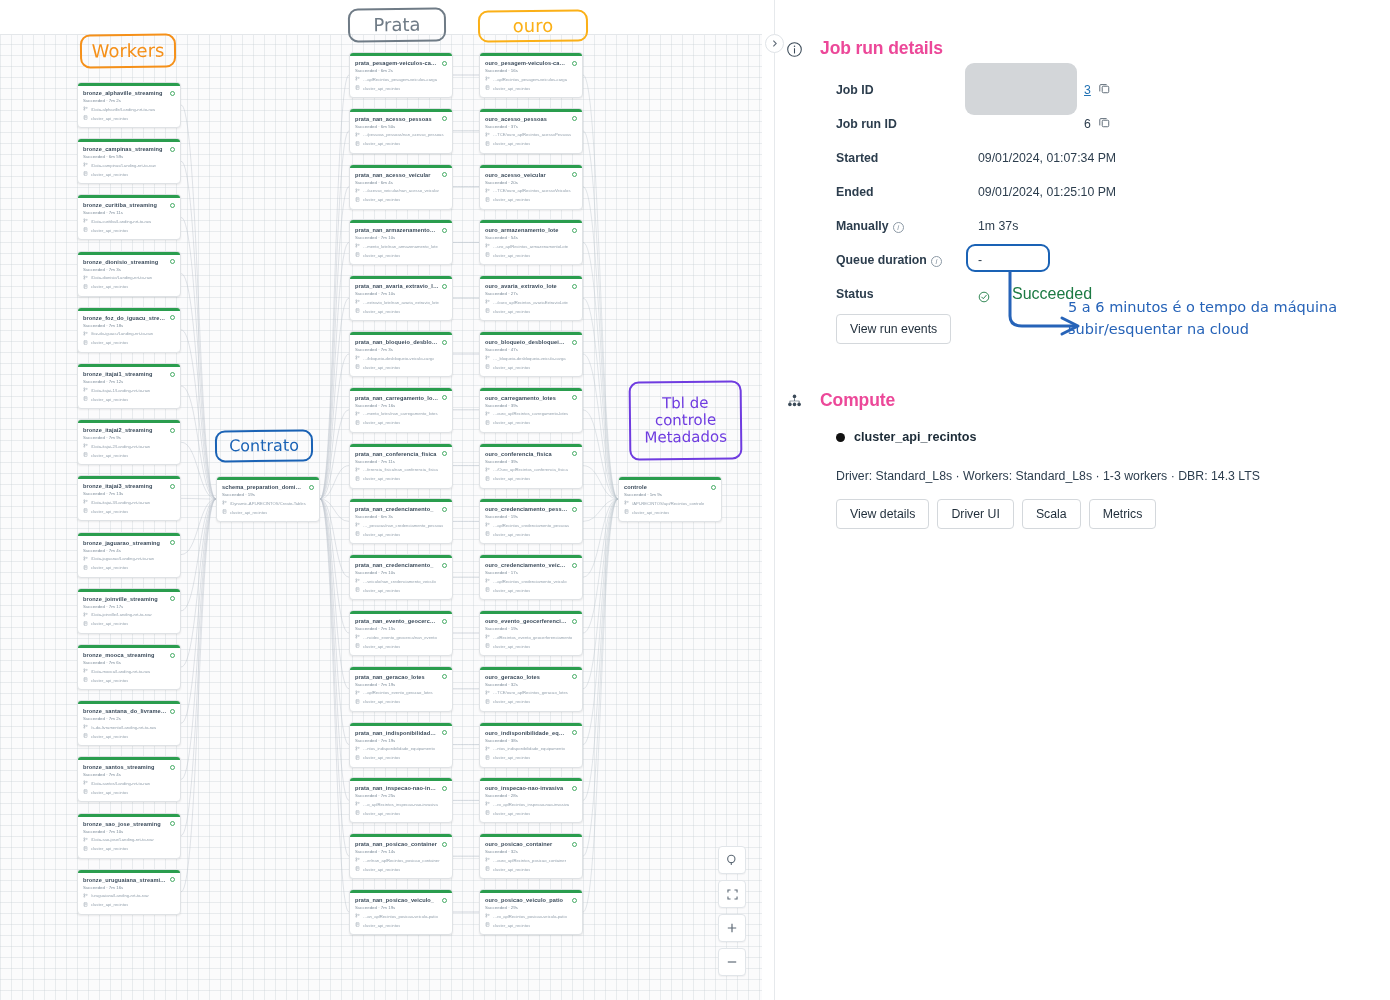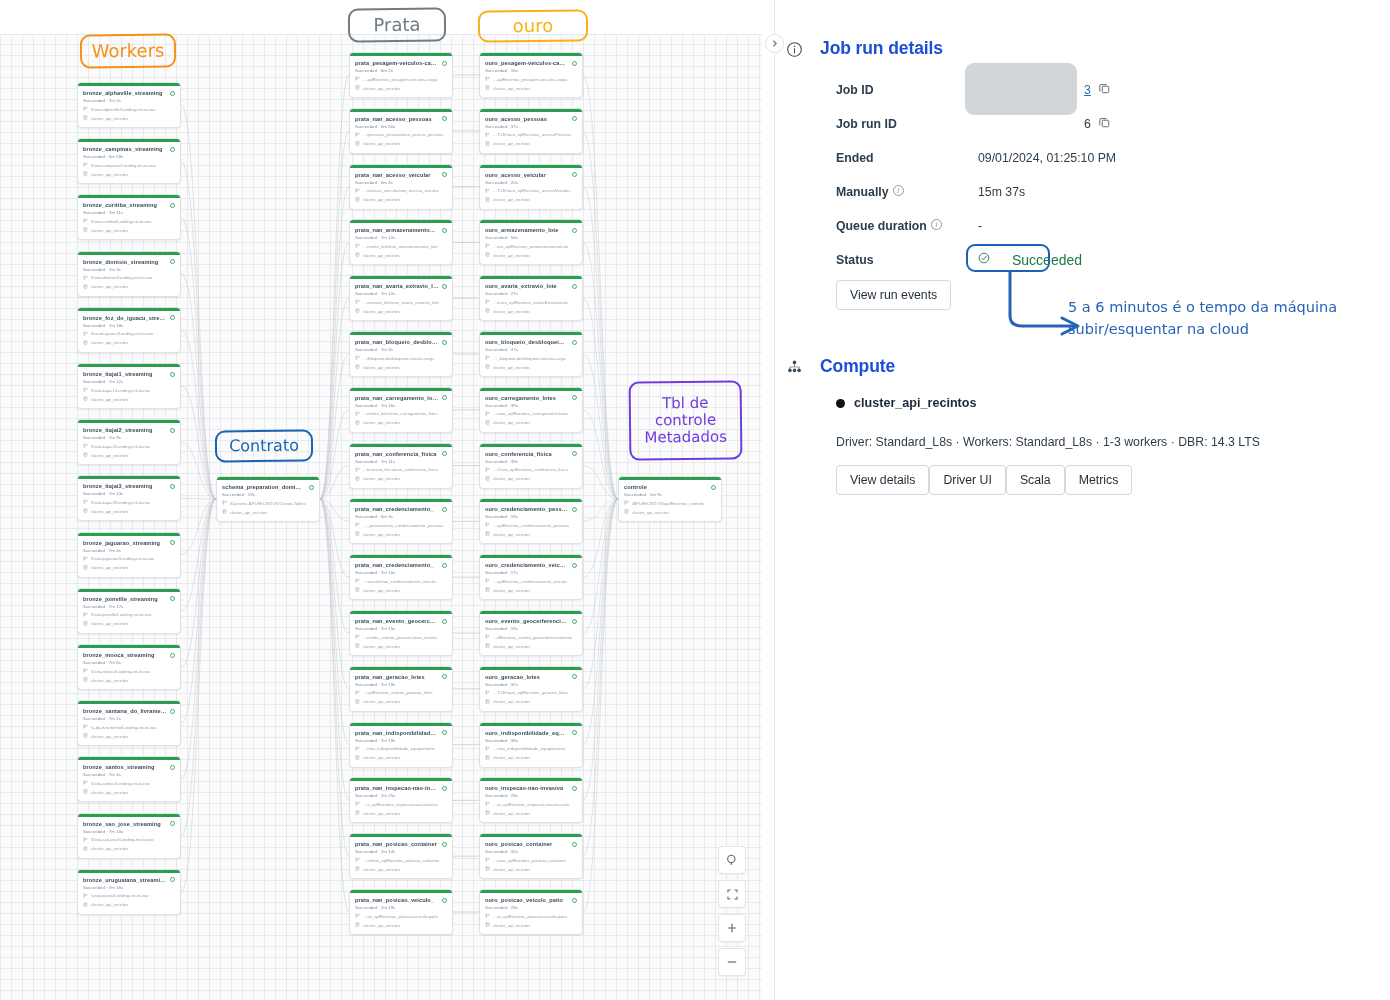--- a/index.html
+++ b/index.html
@@ -91,44 +91,44 @@
     display:flex; align-items:center; justify-content:center;
     color:#5f6b77; font-size:10px; z-index:6;
   }
   #divider { position:absolute; left:774px; top:0; width:1px; height:1000px; background:#e6e9ec; }
 
   
   #panel { position:absolute; left:786px; top:0; width:604px; height:1000px; background:#fff; padding:38px 18px 0 0; }
 
   .sec-head { display:flex; align-items:flex-start; gap:16px; }
   .sec-ico { width:18px; flex:0 0 18px; color:#3b4a58; margin-top:3px; }
-  .sec-title { font-size:17.5px; font-weight:700; color:#1d4ed8; letter-spacing:-.1px; }
+  .sec-title { font-size:17.5px; font-weight:700; color:#ec4899; letter-spacing:-.1px; }
 
   .kv { margin-top:14px; margin-left:50px; }
   .kv .r { display:flex; align-items:center; min-height:28px; margin-bottom:6px; }
-  .kv .k { width:142px; flex:0 0 142px; font-size:12.3px; font-weight:700; color:#2c3d4d; display:flex; align-items:flex-start; gap:4px; }
+  .kv .k { width:142px; flex:0 0 142px; font-size:12.3px; font-weight:700; color:#2c3d4d; display:flex; align-items:flex-end; gap:4px; }
   .kv .v { font-size:12.3px; color:#2c3d4d; display:flex; align-items:center; gap:7px; }
   .kv .v a { color:#2272b4; }
   .info-i { display:inline-flex; width:11px; height:11px; border:1px solid #8c99a5; border-radius:50%;
             align-items:center; justify-content:center; font-size:8px; color:#8c99a5; font-style:italic; font-weight:400;}
   .copy { width:13px; height:13px; color:#5f6b77; }
 
   .redact { position:absolute; left:965px; top:63px; width:112px; height:52px; background:#d3d6d9; border-radius:9px; z-index:3; }
 
   .dur-box { position:absolute; left:966px; top:244px; width:84px; height:28px; border:2.5px solid #1a62b5; border-radius:9px; z-index:4; }
 
   .btn {
     display:inline-flex; align-items:center; justify-content:center;
     height:30px; padding:0 13px; background:#fff;
     border:1px solid #d4d8dc; border-radius:4px;
     font-size:12.3px; color:#1f2d3a;
   }
 
   .dot { width:9px; height:9px; border-radius:50%; background:#111; display:inline-block; }
-  .succ { color:#1c7a43; font-size:14px; display:flex; align-items:flex-start; gap:22px; }
+  .succ { color:#1c7a43; font-size:16px; display:flex; align-items:flex-end; gap:22px; }
   .succ svg { width:12px; height:12px; }
 
   .cmp-line { font-size:12.3px; color:#2c3d4d; line-height:1.5; }
 
   
   #note {
     position:absolute; left:1068px; top:296px; width:320px;
     font-family:"DejaVu Sans", sans-serif;
     font-size:14.5px; color:#2663b8; line-height:1.55;
   }
@@ -1564,33 +1564,41 @@
           <div class="v">
             <span style="margin-left: 106px;">6</span>
             <span><svg class="copy" viewBox="0 0 16 16" fill="none" stroke="#5f6b77" stroke-width="1.2">
                 <rect x="5.2" y="5.2" width="8" height="8" rx="1.3"></rect>
                 <path d="M10.6 3.2H3.6a1.4 1.4 0 0 0-1.4 1.4v7"></path>
               </svg></span>
           </div>
         </div>
         <div class="r">
           <div class="k">
+            <span>Started</span>
+          </div>
+          <div class="v">
+            <span>09/01/2024, 01:07:34 PM</span>
+          </div>
+        </div>
+        <div class="r">
+          <div class="k">
             <span>Ended</span>
           </div>
           <div class="v">
             <span>09/01/2024, 01:25:10 PM</span>
           </div>
         </div>
         <div class="r">
           <div class="k">
             <span>Manually</span>
             <span class="info-i">i</span>
           </div>
           <div class="v">
-            <span>15m 37s</span>
+            <span>1m 37s</span>
           </div>
         </div>
         <div class="r">
           <div class="k">
             <span>Queue duration</span>
             <span class="info-i">i</span>
           </div>
           <div class="v">
             <span>-</span>
           </div>
@@ -1627,21 +1635,21 @@
       </div>
       <div class="sec-title">Compute</div>
     </div>
 
     <div style="margin-left:50px;margin-top:16px">
       <div style="display:flex;align-items:center;gap:9px">
         <span class="dot"></span>
         <span style="font-size:12.6px;font-weight:700;color:#1b2a36">cluster_api_recintos</span>
       </div>
       <div class="cmp-line" style="margin-top:23px">Driver: Standard_L8s · Workers: Standard_L8s · 1-3 workers · DBR: 14.3 LTS</div>
-      <div id="compute-buttons" style="margin-top:14px;display:flex;">
+      <div id="compute-buttons" style="margin-top:14px;display:flex;gap:8px">
           <button class="btn">View details</button>
           <button class="btn">Driver UI</button>
           <button class="btn">Scala</button>
           <button class="btn">Metrics</button>
         </div>
     </div>
   </div>
 
   <div class="redact"></div>
   <div class="dur-box"></div>

